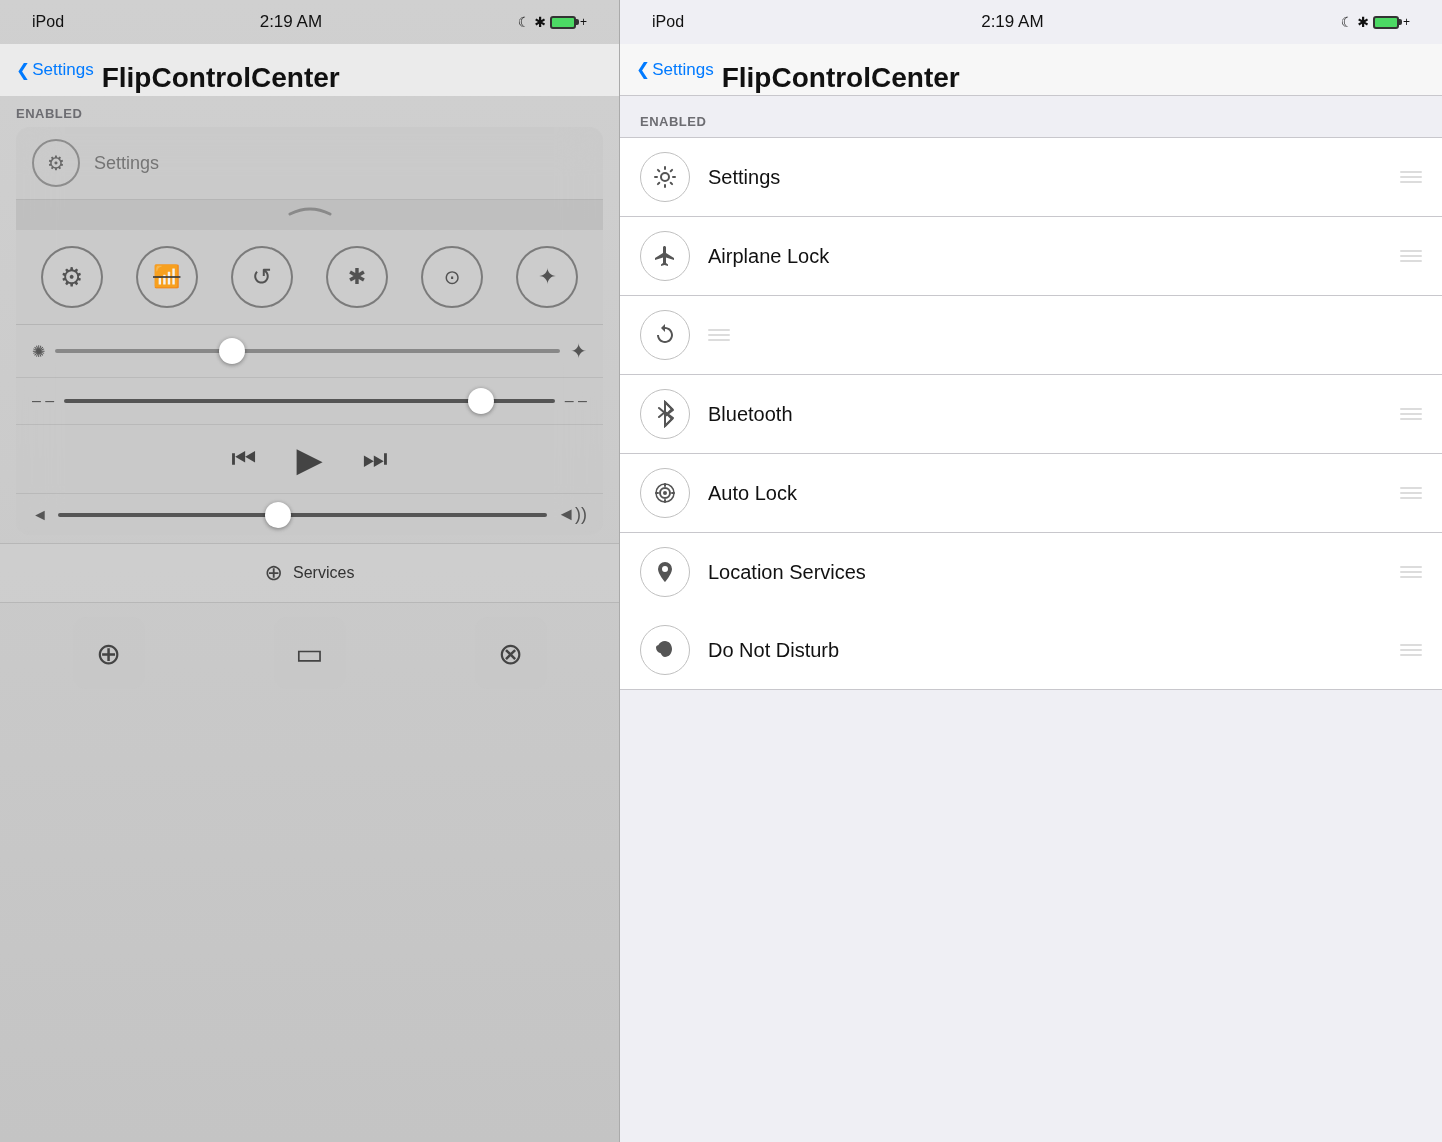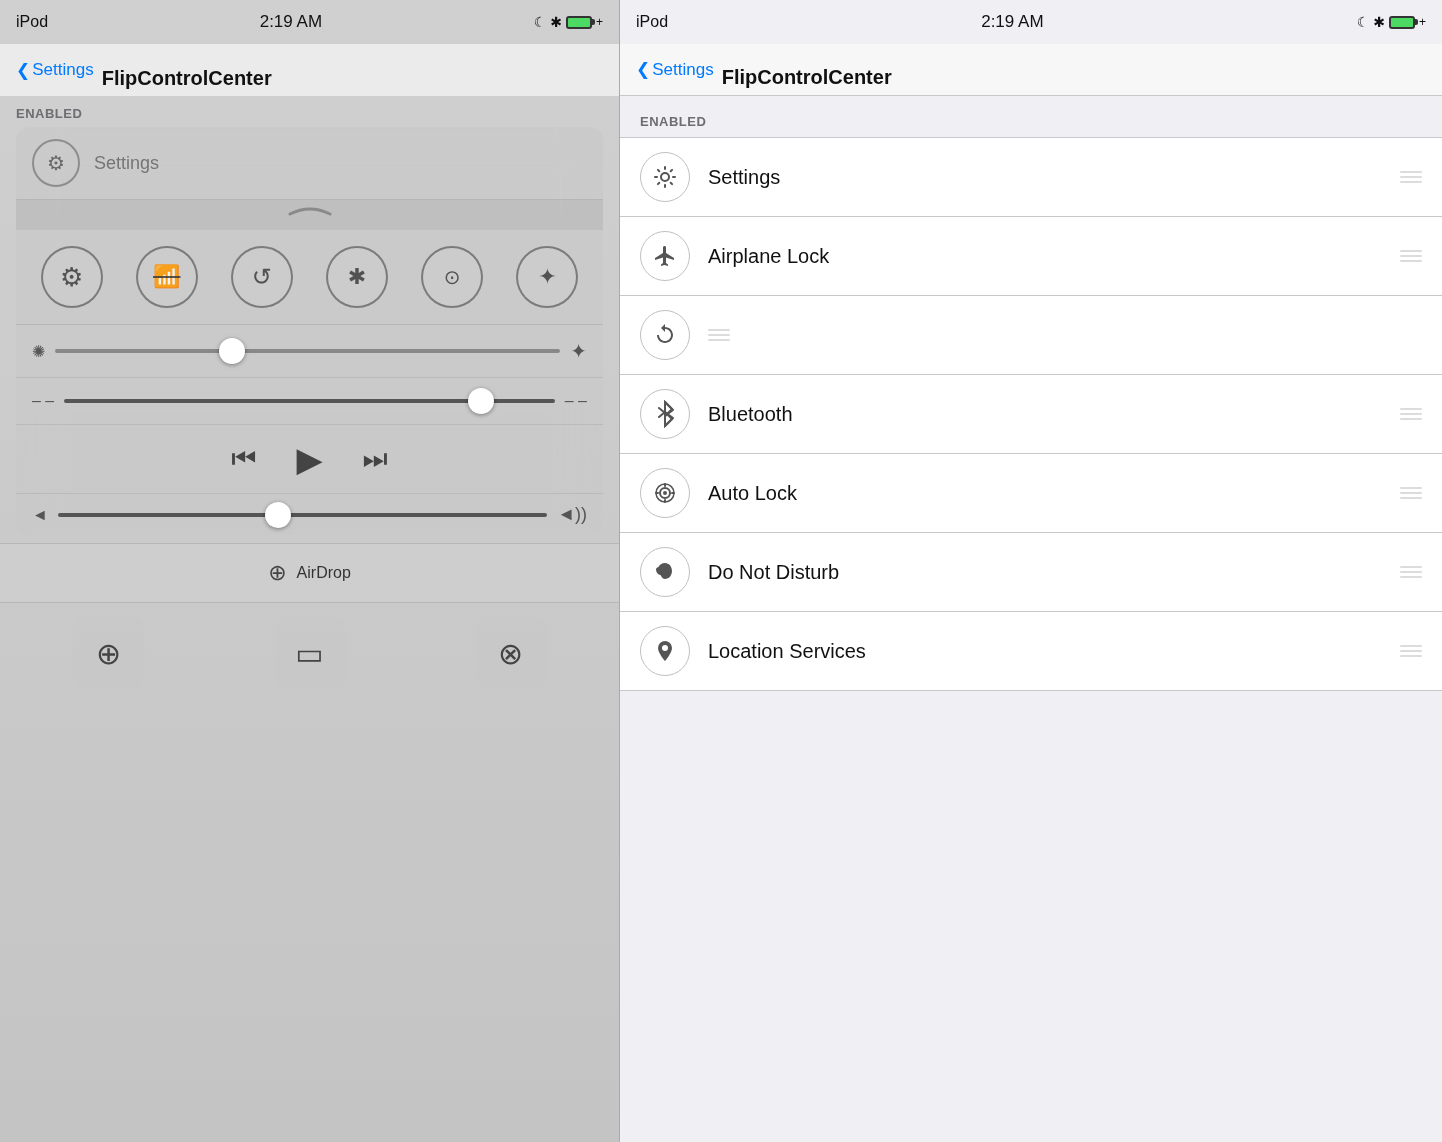--- a/index.html
+++ b/index.html
@@ -20,21 +20,21 @@
       position: relative;
       overflow: hidden;
       border-right: 1px solid #aaa;
     }
 
     
     .status-bar {
       display: flex;
       justify-content: space-between;
       align-items: center;
-      padding: 6px 16px;
+      padding: 6px 32px;
       height: 44px;
       background: transparent;
     }
     .status-bar .carrier {
       font-size: 16px;
       font-weight: 500;
       color: #111;
     }
     .status-bar .time {
       font-size: 17px;
@@ -81,21 +81,21 @@
     }
     .nav-back {
       color: #007aff;
       font-size: 18px;
       display: flex;
       align-items: center;
       gap: 2px;
     }
     .nav-back span { font-size: 17px; }
     .nav-title-left {
-      font-size: 20px;
+      font-size: 28px;
       color: #111;
       margin-left: 4px;
       margin-top: 16px;
     }
     .nav-title-bold { font-weight: 700; }
 
     
     .section-header {
       padding: 10px 16px 6px;
       font-size: 13px;
@@ -418,21 +418,21 @@
       <span class="vol-icon">◄</span>
       <div class="vol-track">
         <div class="vol-thumb" style="left: calc(45% - 13px);"></div>
       </div>
       <span class="vol-icon" style="font-size:18px;">◄))</span>
     </div>
   </div>
 
   <div class="airdrop-row">
     <span class="airdrop-icon">⊕</span>
-    <span class="airdrop-label">AirDrop</span>
+    <span class="airdrop-label">Services</span>
   </div>
 
   <div class="bottom-icons-row">
     <div class="bottom-icon-box">⊕</div>
     <div class="bottom-icon-box">▭</div>
     <div class="bottom-icon-box">⊗</div>
   </div>
 
 </div>
 
@@ -529,42 +529,42 @@
         </svg>
       </div>
       <span class="item-label">Auto Lock</span>
       <div class="item-reorder">
         <div class="reorder-line"></div>
           <div class="reorder-line"></div>
           <div class="reorder-line"></div>
       </div>
     </div>
 
+    <div class="settings-item" style="border-bottom:none;">
+      <div class="item-icon-circle">
+        <svg width="22" height="24" viewBox="0 0 22 24" fill="#555">
+          <path d="M11 2a7 7 0 0 1 7 7c0 5-7 13-7 13S4 14 4 9a7 7 0 0 1 7-7zm0 4a3 3 0 1 0 0 6 3 3 0 0 0 0-6z"></path>
+        </svg>
+      </div>
+      <span class="item-label">Location Services</span>
+      <div class="item-reorder">
+        <div class="reorder-line"></div>
+          <div class="reorder-line"></div>
+          <div class="reorder-line"></div>
+      </div>
+    </div>
+
     <div class="settings-item">
       <div class="item-icon-circle">
         <svg width="22" height="22" viewBox="0 0 22 22" fill="none">
           <path d="M11 2C8 2 5.5 3.7 4.2 6.2 3 6 2 7.2 2 8.5c0 2.8 2 5.2 4.7 5.8C7.7 16.6 9.2 18 11 18c3.9 0 7-3.6 7-8S14.9 2 11 2z" fill="#555"></path>
         </svg>
       </div>
       <span class="item-label">Do Not Disturb</span>
       <div class="item-reorder">
         <div class="reorder-line"></div>
           <div class="reorder-line"></div>
           <div class="reorder-line"></div>
       </div>
     </div>
 
-    <div class="settings-item" style="border-bottom:none;">
-      <div class="item-icon-circle">
-        <svg width="22" height="24" viewBox="0 0 22 24" fill="#555">
-          <path d="M11 2a7 7 0 0 1 7 7c0 5-7 13-7 13S4 14 4 9a7 7 0 0 1 7-7zm0 4a3 3 0 1 0 0 6 3 3 0 0 0 0-6z"></path>
-        </svg>
-      </div>
-      <span class="item-label">Location Services</span>
-      <div class="item-reorder">
-        <div class="reorder-line"></div>
-          <div class="reorder-line"></div>
-          <div class="reorder-line"></div>
-      </div>
-    </div>
-
   </div>
 </div>
 
 </body></html>

